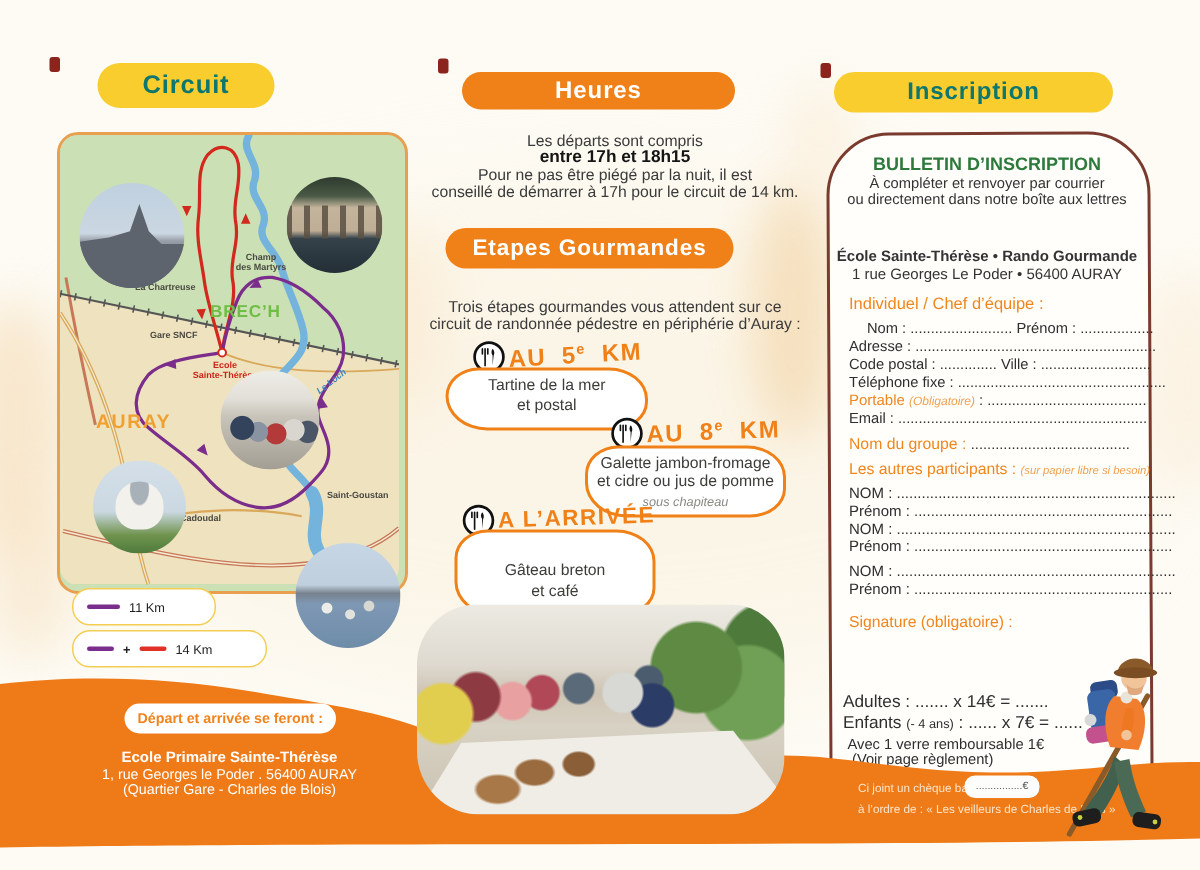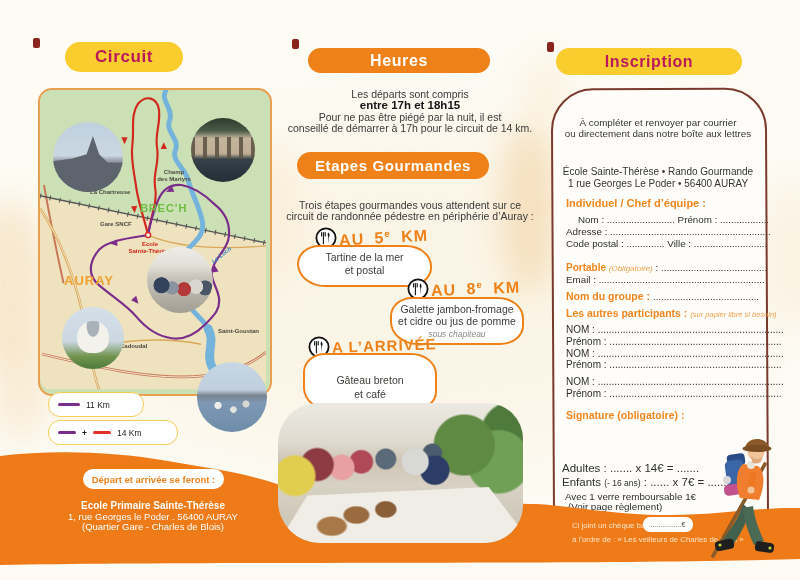--- a/index.html
+++ b/index.html
@@ -4,21 +4,21 @@
 <style>
   html,body{margin:0;padding:0;}
   body{width:800px;height:580px;font-family:"Liberation Sans",sans-serif;}
   .page{position:relative;width:800px;height:580px;background:#FDFBF4;overflow:hidden;}
   .abs{position:absolute;}
   .blob{position:absolute;border-radius:50%;filter:blur(16px);pointer-events:none;}
   .regmark{position:absolute;width:7px;height:10px;background:#8C241E;border-radius:2px;z-index:15;}
 
   
   .pill{position:absolute;display:flex;align-items:center;justify-content:center;font-weight:bold;letter-spacing:.6px;}
-  .pill-yellow{background:#F9CD2E;color:#be185d;border-radius:16px;}
+  .pill-yellow{background:#F9CD2E;color:#0f766e;border-radius:16px;}
   .pill-orange{background:#F08119;color:#FFFFFF;border-radius:14px;}
 
   
   .map-box{position:absolute;left:38px;top:88px;width:230px;height:304px;border:2px solid #E8A050;border-radius:14px;background:#CBE0B4;z-index:10;}
   .map-box svg{position:absolute;left:0;top:0;border-radius:12px;}
   .mlab{position:absolute;font-weight:bold;color:#4A4A42;white-space:nowrap;}
   .photo{position:absolute;border-radius:50%;overflow:hidden;z-index:12;}
   .photo .layer{position:absolute;inset:0;}
 
   .legend-box{position:absolute;background:#FFFFFF;border:1.6px solid #F3CE53;border-radius:12px;display:flex;align-items:center;padding:0 9px;gap:6px;z-index:10;}
@@ -28,21 +28,21 @@
   
   .ctext{position:absolute;text-align:center;color:#3A3A3A;}
   .stop-title{position:absolute;color:#F08119;font-weight:800;letter-spacing:1px;white-space:nowrap;}
   .stop-title sup{font-size:60%;}
   .bubble{position:absolute;background:#FFFFFF;border:2px solid #F08119;border-radius:22px 26px 24px 28px / 19px 21px 19px 23px;text-align:center;color:#3C3C38;}
   .stop-icon{position:absolute;}
 
   
   .form-box{position:absolute;left:552px;top:88px;width:212px;height:460px;background:#FFFEFA;border:2px solid #7A3B2E;border-radius:42px;transform:rotate(-.3deg);z-index:5;}
   .fc{position:absolute;z-index:10;white-space:nowrap;}
-  .f-orange{color:#F0861E;font-weight:bold;}
+  .f-orange{color:#F0861E;font-weight:normal;}
   .f-dark{color:#2E2E2E;}
   .f-center{width:212px;text-align:center;left:552px;}
 
   .z-band{z-index:20;}
   .above-band{z-index:30;position:absolute;}
   .hiker{z-index:40;position:absolute;}
 </style>
 </head>
 <body>
 
@@ -217,30 +217,32 @@
     <div>Gâteau breton</div>
     <div>et café</div>
   </div>
 
   <div class="pill pill-yellow" style="left:556px;top:48px;width:186px;height:27px;font-size:16px;">
     <span>Inscription</span>
   </div>
 
   <div class="form-box"></div>
 
+  <div class="fc f-center" style="top:102px;font-size:12px;font-weight:bold;color:#2E7A3C;">BULLETIN D’INSCRIPTION</div>
   <div class="fc f-center" style="top:117px;font-size:9.8px;color:#333;">À compléter et renvoyer par courrier</div>
   <div class="fc f-center" style="top:128px;font-size:9.8px;color:#333;">ou directement dans notre boîte aux lettres</div>
-  <div class="fc f-center" style="top:166px;font-size:10px;color:#333;">École Sainte-Thérèse • Rando Gourmande</div>
+  <div class="fc f-center" style="top:166px;font-size:10px;color:#333;font-weight:bold;">École Sainte-Thérèse • Rando Gourmande</div>
   <div class="fc f-center" style="top:178px;font-size:10px;color:#333;">1 rue Georges Le Poder • 56400 AURAY</div>
 
   <div class="fc f-orange" style="left:566px;top:197px;font-size:11px;">Individuel / Chef d’équipe :</div>
 
   <div class="fc f-dark" style="left:566px;top:214px;font-size:9.8px;padding-left:12px;">Nom : ......................... Prénom : ..................</div>
   <div class="fc f-dark" style="left:566px;top:226px;font-size:9.8px;">Adresse : ...........................................................</div>
   <div class="fc f-dark" style="left:566px;top:238px;font-size:9.8px;">Code postal : .............. Ville : ...........................</div>
+  <div class="fc f-dark" style="left:566px;top:250px;font-size:9.8px;">Téléphone fixe : ...................................................</div>
   <div class="fc" style="left:566px;top:261.5px;font-size:9.8px;">
     <span class="f-orange" style="font-size:10px;">Portable</span>
     <span style="color:#F0A050;font-style:italic;font-size:8px;">(Obligatoire)</span>
     <span class="f-dark">: .......................................</span>
   </div>
   <div class="fc f-dark" style="left:566px;top:273.5px;font-size:9.8px;text-align:center;">Email : .............................................................</div>
 
   <div class="fc" style="left:566px;top:290px;font-size:10.5px;">
     <span class="f-orange">Nom du groupe :</span>
     <span class="f-dark" style="font-size:9.8px;">.......................................</span>
@@ -255,21 +257,21 @@
   <div class="fc f-dark" style="left:566px;top:347.5px;font-size:10px;">NOM : ...................................................................</div>
   <div class="fc f-dark" style="left:566px;top:359px;font-size:10px;">Prénom : ..............................................................</div>
   <div class="fc f-dark" style="left:566px;top:376px;font-size:10px;">NOM : ...................................................................</div>
   <div class="fc f-dark" style="left:566px;top:388px;font-size:10px;">Prénom : ..............................................................</div>
 
   <div class="fc f-orange" style="left:566px;top:409px;font-size:10.5px;">Signature (obligatoire) :</div>
 
   <div class="fc f-dark" style="left:562px;top:462px;font-size:11.5px;">Adultes : ....... x 14€ = .......</div>
   <div class="fc f-dark" style="left:562px;top:476px;font-size:11.5px;">
     <span>Enfants</span>
-    <span style="font-size:8.5px;">(- 16 ans)</span>
+    <span style="font-size:8.5px;">(- 4 ans)</span>
     <span>: ...... x 7€ = ......</span>
   </div>
   <div class="fc f-dark" style="left:565px;top:491px;font-size:9.8px;">Avec 1 verre remboursable 1€</div>
   <div class="fc f-dark" style="left:568px;top:501px;font-size:9.8px;">(Voir page règlement)</div>
 
   <svg class="abs z-band" style="left:0;top:0;" width="800" height="580" viewBox="0 0 800 580">
     <path d="M0,456 C50,450 110,451 168,461 C214,469 246,473 280,485 C312,496 350,501 400,503 C450,505 500,503 535,504 C565,505 605,514 660,515 C715,516 757,507 800,508 L800,559 C600,565 210,561 0,565 Z" fill="#EF7A18"></path>
   </svg>
 
   <div class="above-band" style="left:83px;top:469px;width:141px;height:20px;background:#FFFFFF;border-radius:10px;display:flex;align-items:center;justify-content:center;font-size:9.5px;font-weight:bold;color:#F0831C;">Départ et arrivée se feront :</div>

